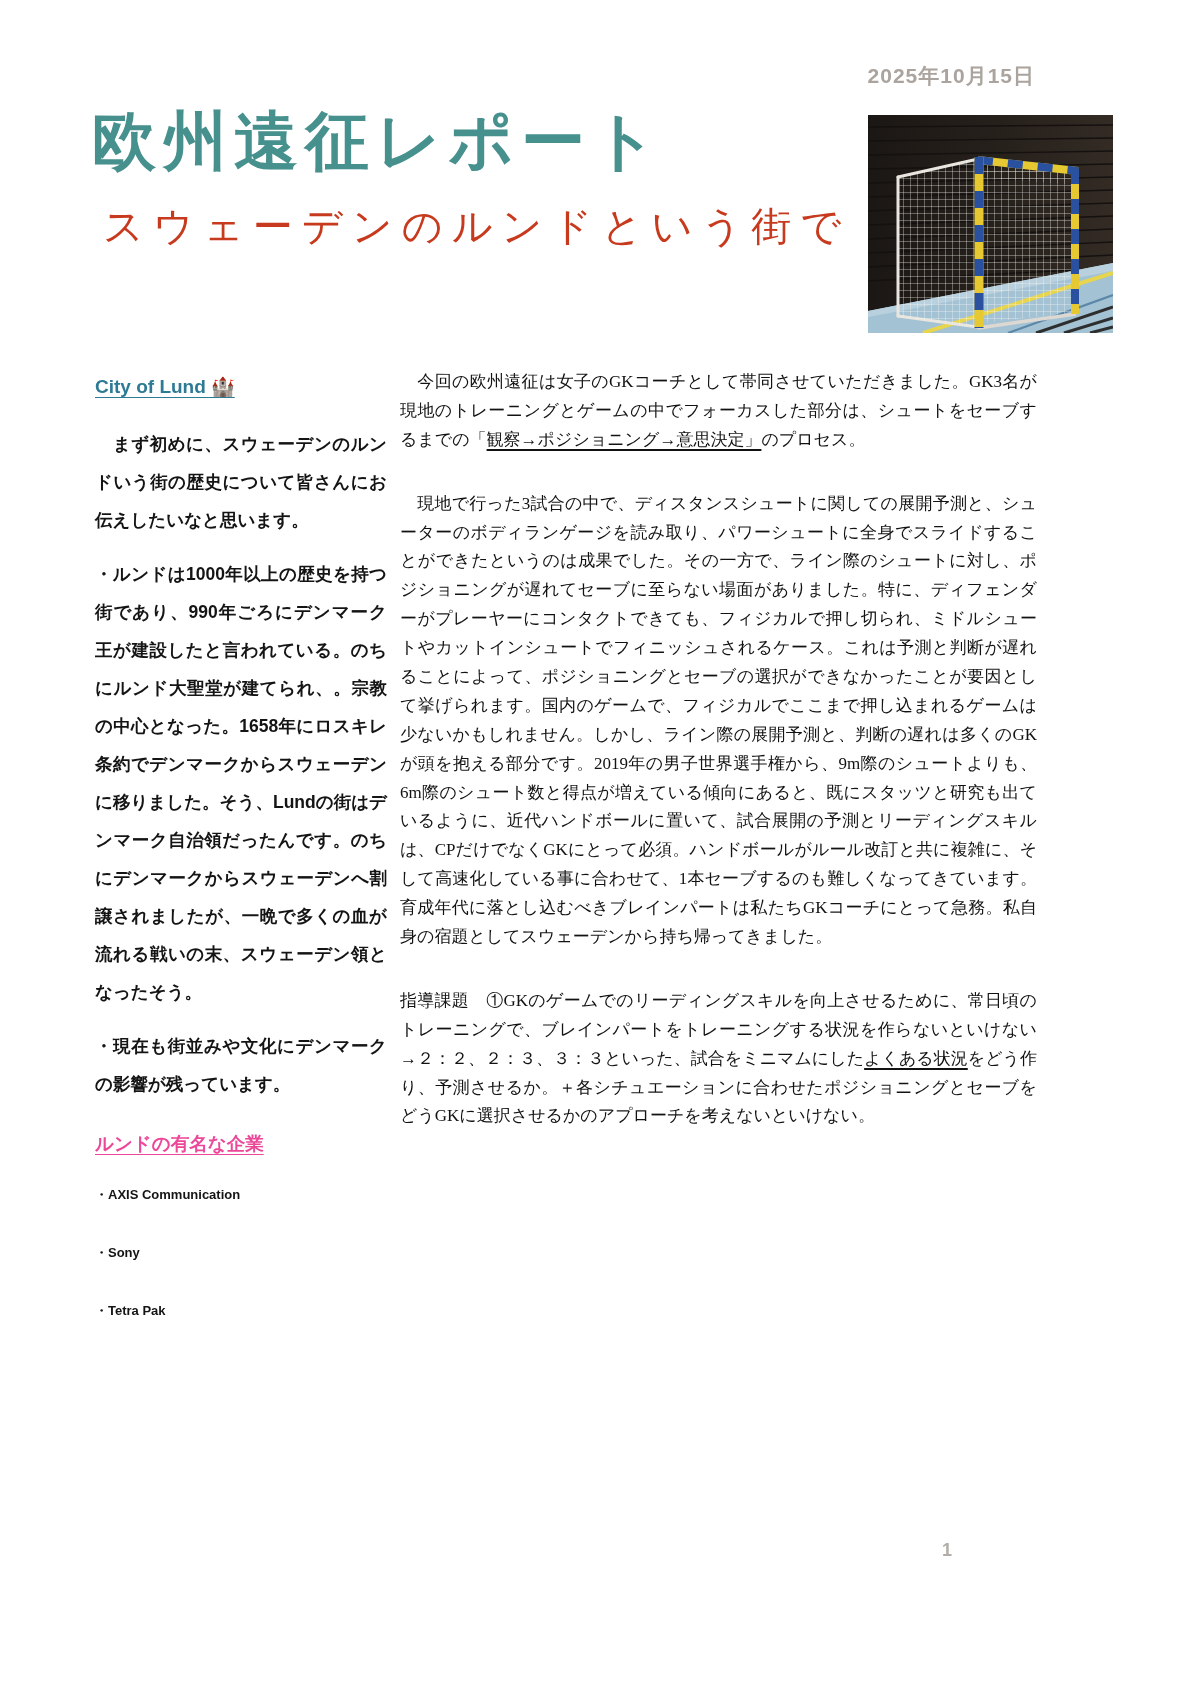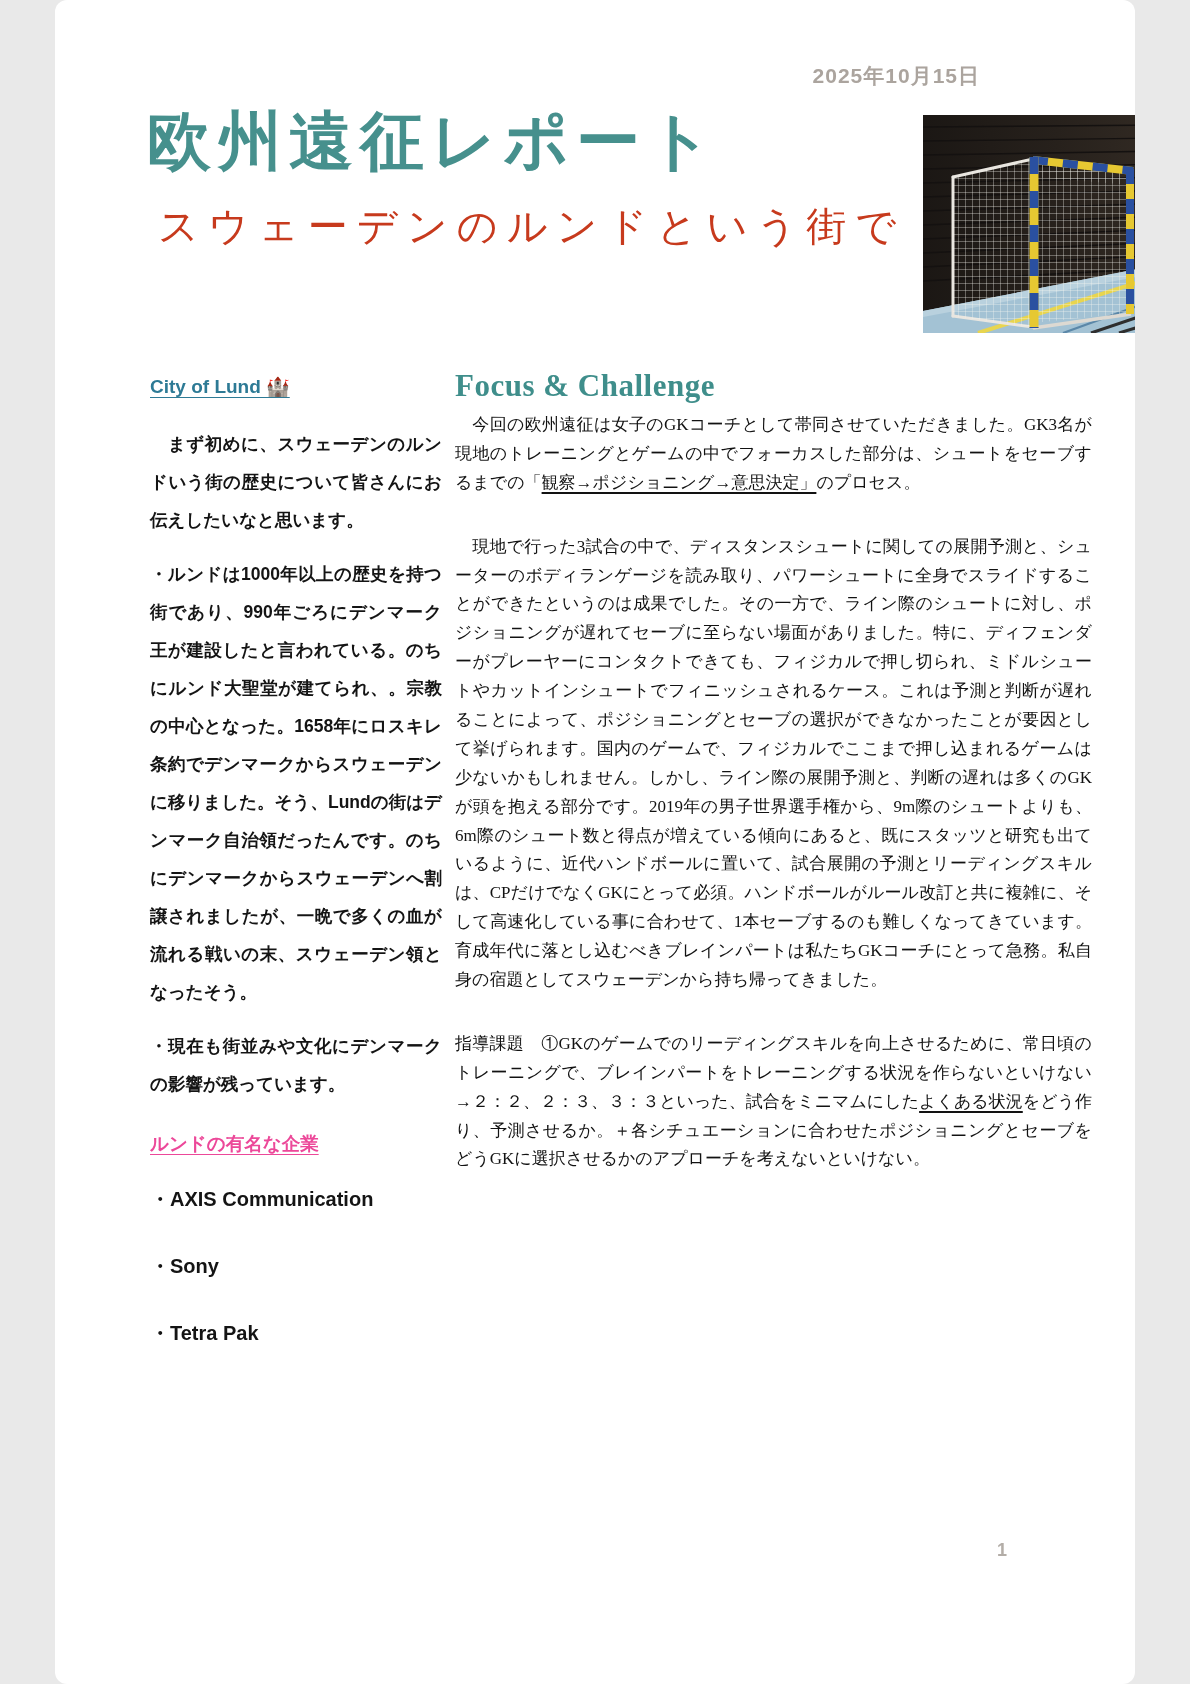--- a/index.html
+++ b/index.html
@@ -1,24 +1,23 @@
 <!DOCTYPE html>
 <html><head>
 <meta charset="utf-8">
 <style>
   * { margin:0; padding:0; box-sizing:border-box; }
   html,body { background:#e9e9e9; }
   .page {
     position:relative;
-    width:1080px; height:1684px;
+    width:1190px; height:1684px;
     margin:0 auto;
     background:#ffffff;
     font-family:"Liberation Sans","DejaVu Sans",sans-serif;
     overflow:hidden;
-    border-radius:12px;
   }
   
   .date {
     position:absolute; top:62px; right:155px;
     font-size:21px; font-weight:bold; color:#aba49e;
     letter-spacing:1px;
   }
   .doc-title {
     position:absolute; left:92px; top:98px;
     font-family:"Liberation Serif","DejaVu Serif",serif;
@@ -52,21 +51,21 @@
     font-size:17.5px; font-weight:600; line-height:2.17;
     text-align:justify; margin-bottom:16px;
   }
   .companies-link {
     display:block; text-align:left;
     color:#ec4899; font-size:18.5px; font-weight:bold;
     text-decoration:underline; text-underline-offset:4px;
     margin-top:28px; margin-bottom:30px; cursor:pointer;
   }
   .company {
-    font-size:20px; font-weight:600; margin-bottom:40px;
+    font-size:13px; font-weight:600; margin-bottom:40px;
   }
 
   
   .main {
     position:absolute; left:400px; top:368px; width:637px;
     color:#121212;
     font-family:"Liberation Serif","DejaVu Serif",serif;
   }
   .main-heading {
     font-size:31px; font-weight:bold; color:#3f8e8b;
@@ -164,21 +163,20 @@
     <p>　まず初めに、スウェーデンのルンドいう街の歴史について皆さんにお伝えしたいなと思います。</p>
     <p>・ルンドは1000年以上の歴史を持つ街であり、990年ごろにデンマーク王が建設したと言われている。のちにルンド大聖堂が建てられ、。宗教の中心となった。1658年にロスキレ条約でデンマークからスウェーデンに移りました。そう、Lundの街はデンマーク自治領だったんです。のちにデンマークからスウェーデンへ割譲されましたが、一晩で多くの血が流れる戦いの末、スウェーデン領となったそう。</p>
     <p>・現在も街並みや文化にデンマークの影響が残っています。</p>
     <a class="companies-link">ルンドの有名な企業</a>
     <div class="company">・AXIS Communication</div>
     <div class="company">・Sony</div>
     <div class="company">・Tetra Pak</div>
   </aside>
 
   <article class="main">
-    <h3 class="main-heading">Focus &amp; Challenge</h3>
     <p><span>　今回の欧州遠征は女子のGKコーチとして帯同させていただきました。GK3名が現地のトレーニングとゲームの中でフォーカスした部分は、シュートをセーブするまでの「</span><span class="u">観察→ポジショニング→意思決定」</span><span>のプロセス。</span></p>
     <p>　現地で行った3試合の中で、ディスタンスシュートに関しての展開予測と、シューターのボディランゲージを読み取り、パワーシュートに全身でスライドすることができたというのは成果でした。その一方で、ライン際のシュートに対し、ポジショニングが遅れてセーブに至らない場面がありました。特に、ディフェンダーがプレーヤーにコンタクトできても、フィジカルで押し切られ、ミドルシュートやカットインシュートでフィニッシュされるケース。これは予測と判断が遅れることによって、ポジショニングとセーブの選択ができなかったことが要因として挙げられます。国内のゲームで、フィジカルでここまで押し込まれるゲームは少ないかもしれません。しかし、ライン際の展開予測と、判断の遅れは多くのGKが頭を抱える部分です。2019年の男子世界選手権から、9m際のシュートよりも、6m際のシュート数と得点が増えている傾向にあると、既にスタッツと研究も出ているように、近代ハンドボールに置いて、試合展開の予測とリーディングスキルは、CPだけでなくGKにとって必須。ハンドボールがルール改訂と共に複雑に、そして高速化している事に合わせて、1本セーブするのも難しくなってきています。育成年代に落とし込むべきブレインパートは私たちGKコーチにとって急務。私自身の宿題としてスウェーデンから持ち帰ってきました。</p>
     <p><span>指導課題　①GKのゲームでのリーディングスキルを向上させるために、常日頃のトレーニングで、ブレインパートをトレーニングする状況を作らないといけない→２：２、２：３、３：３といった、試合をミニマムにした</span><span class="u">よくある状況</span><span>をどう作り、予測させるか。＋各シチュエーションに合わせたポジショニングとセーブをどうGKに選択させるかのアプローチを考えないといけない。</span></p>
   </article>
 
   <div class="page-number">1</div>
 
 </div>
 
 </body></html>

